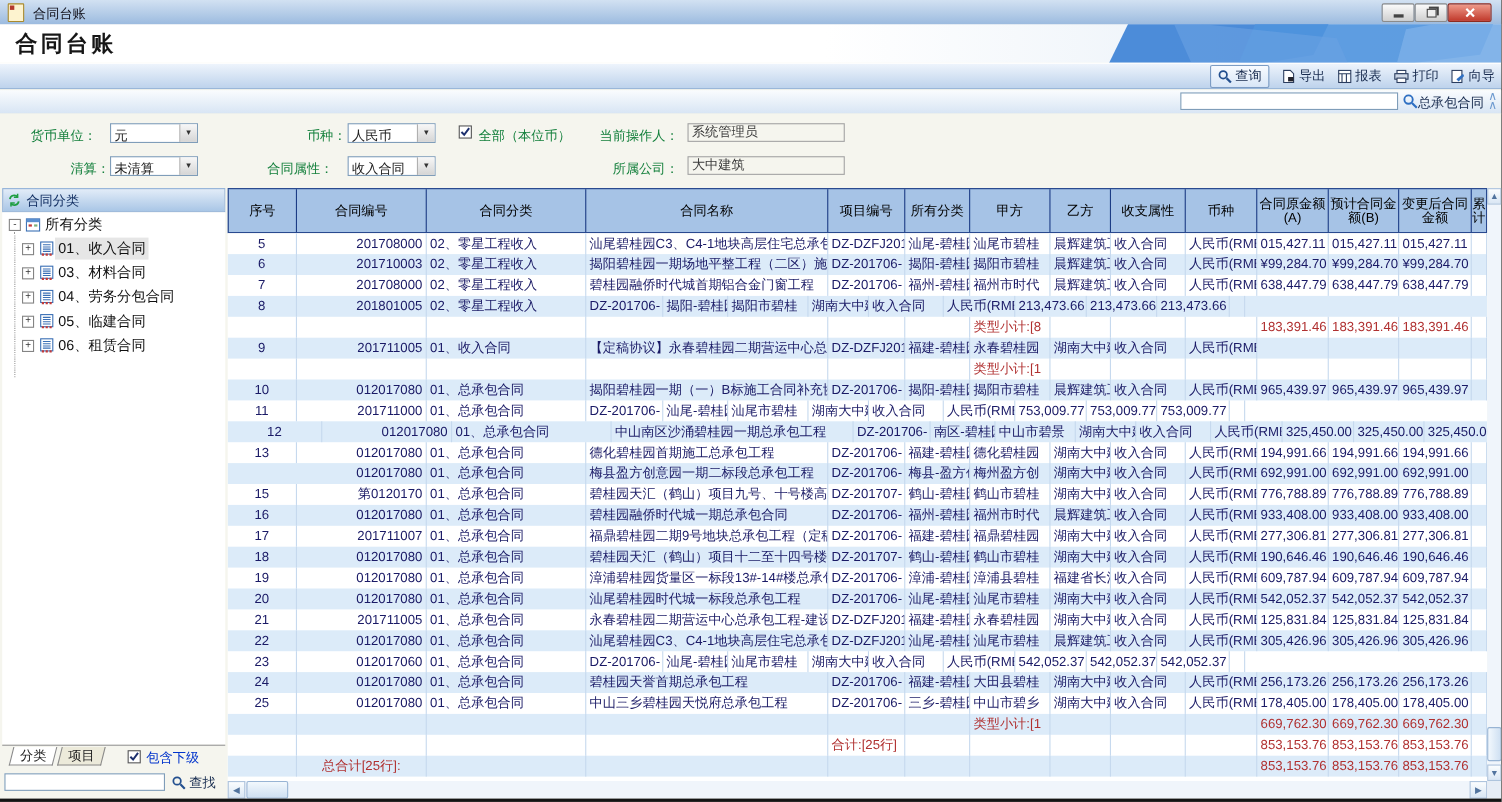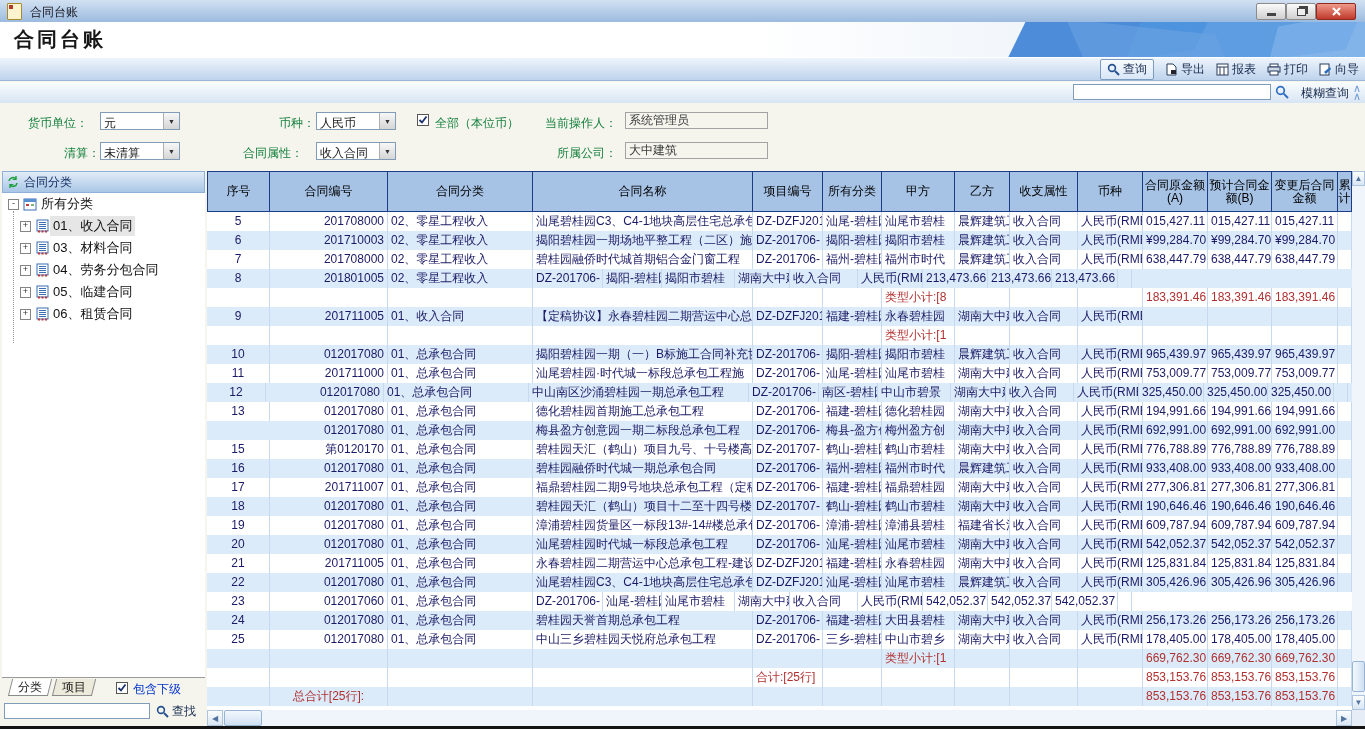--- a/index.html
+++ b/index.html
@@ -161,21 +161,21 @@
       <span>向导</span>
     </div>
   </div>
 
   <div class="abs searchrow">
     <input class="search-input" value="" style="">
     <svg class="fuzzy-icon" width="14" height="14" viewBox="0 0 14 14">
         <circle cx="5.5" cy="5.5" r="3.8" fill="none" stroke="#2e6fc2" stroke-width="1.7"></circle>
         <path d="M8.6 8.6 L13 13" stroke="#2e6fc2" stroke-width="2"></path>
       </svg>
-    <span class="fuzzy-label">模糊查询</span>
+    <span class="fuzzy-label">总承包合同</span>
     <div class="collapse-icon">∧<br>∧</div>
   </div>
 
   <div class="abs filters">
     <span class="flabel" id="lab-unit">货币单位：</span>
     <div class="dd" id="dd-unit">
       <span class="val">元</span>
       <span class="btn">▼</span>
     </div>
     <span class="flabel" id="lab-settle">清算：</span>
@@ -434,34 +434,33 @@
         <div class="g-cell" style="width: 65px;">人民币(RMB)</div>
         <div class="g-cell right" style="width: 65px;">965,439.97</div>
         <div class="g-cell right" style="width: 64px;">965,439.97</div>
         <div class="g-cell right" style="width: 66px;">965,439.97</div>
         <div class="g-cell" style="width: 14px;"></div>
       </div>
       <div class="g-row">
         <div class="g-cell center" style="width: 63px;">11</div>
         <div class="g-cell right" style="width: 118px;">201711000</div>
         <div class="g-cell" style="width: 145px;">01、总承包合同</div>
-        <div class="g-cell" style="width: 220px;">汕尾碧桂园·时代城一标段总承包工程施</div>
         <div class="g-cell" style="width: 70px;">DZ-201706-</div>
         <div class="g-cell" style="width: 59px;">汕尾-碧桂园</div>
         <div class="g-cell" style="width: 73px;">汕尾市碧桂</div>
         <div class="g-cell" style="width: 55px;">湖南大中建</div>
         <div class="g-cell" style="width: 68px;">收入合同</div>
         <div class="g-cell" style="width: 65px;">人民币(RMB)</div>
         <div class="g-cell right" style="width: 65px;">753,009.77</div>
         <div class="g-cell right" style="width: 64px;">753,009.77</div>
         <div class="g-cell right" style="width: 66px;">753,009.77</div>
         <div class="g-cell" style="width: 14px;"></div>
       </div>
       <div class="g-row alt">
-        <div class="g-cell center" style="width: 59px;">12</div>
+        <div class="g-cell center" style="width: 86px;">12</div>
         <div class="g-cell right" style="width: 118px;">012017080</div>
         <div class="g-cell" style="width: 145px;">01、总承包合同</div>
         <div class="g-cell" style="width: 220px;">中山南区沙涌碧桂园一期总承包工程</div>
         <div class="g-cell" style="width: 70px;">DZ-201706-</div>
         <div class="g-cell" style="width: 59px;">南区-碧桂园</div>
         <div class="g-cell" style="width: 73px;">中山市碧景</div>
         <div class="g-cell" style="width: 55px;">湖南大中建</div>
         <div class="g-cell" style="width: 68px;">收入合同</div>
         <div class="g-cell" style="width: 65px;">人民币(RMB)</div>
         <div class="g-cell right" style="width: 65px;">325,450.00</div>

